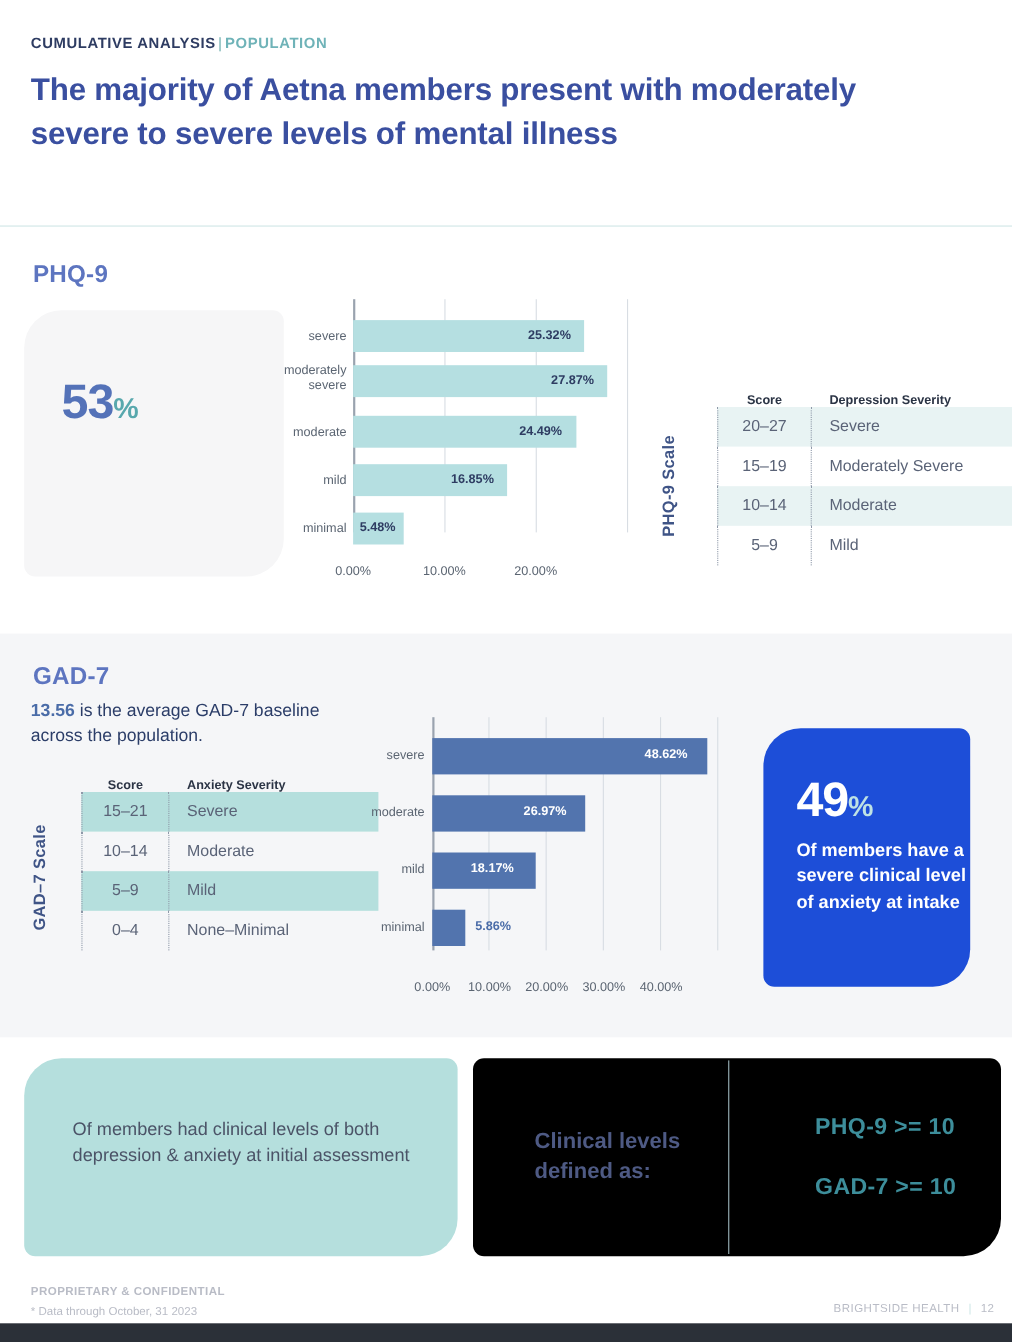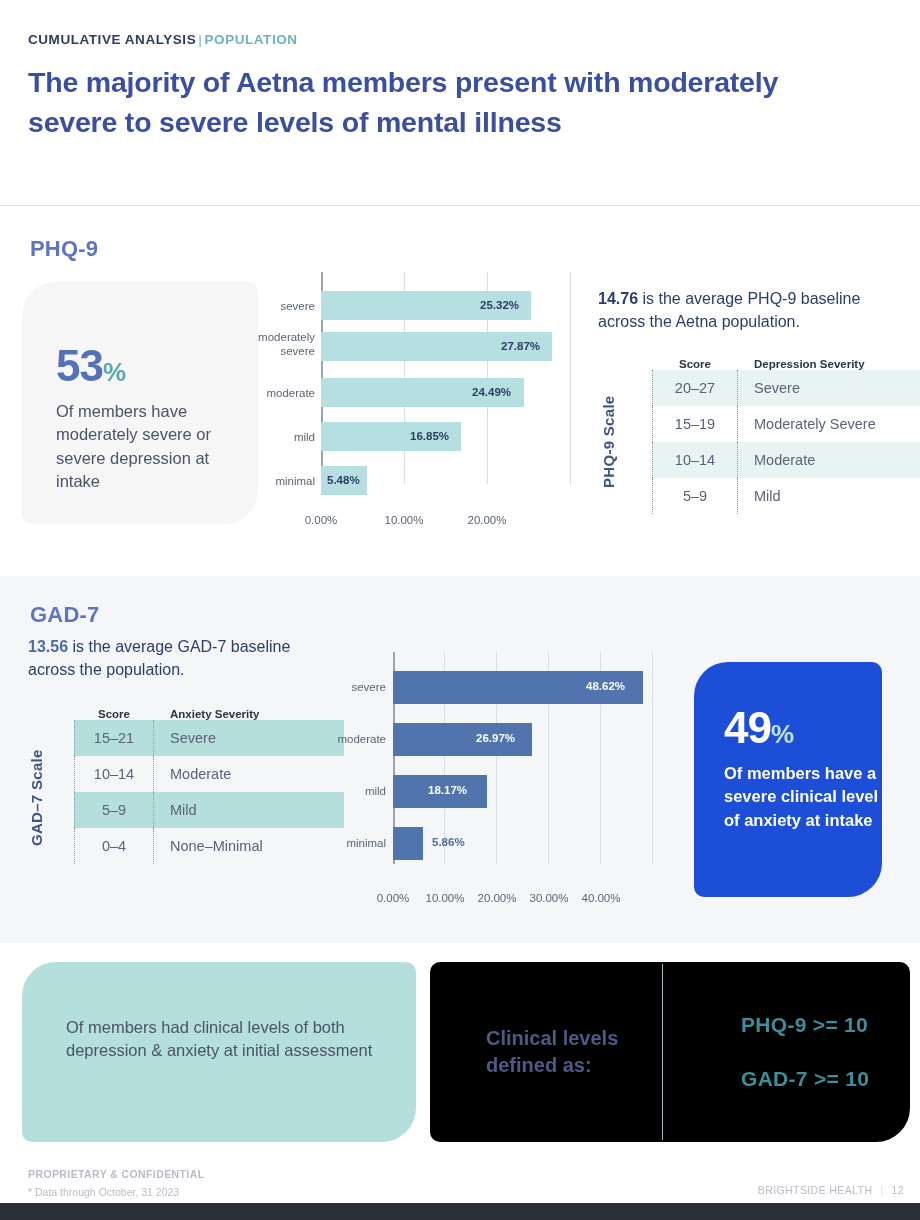--- a/index.html
+++ b/index.html
@@ -215,21 +215,20 @@
   <div class="eyebrow">
     <span class="k1">CUMULATIVE ANALYSIS</span><span class="sep">|</span><span class="k2">POPULATION</span>
   </div>
   <div class="headline">The majority of Aetna members present with moderately severe to severe levels of mental illness</div>
   <div class="top-divider"></div>
 
   <div class="sect-title" id="phq-title">PHQ-9</div>
 
   <div class="callout" id="callout-53">
     <div class="big"><span>53</span><span class="pct">%</span></div>
-    <div class="body">Of members have moderately severe or severe depression at intake</div>
   </div>
 
   <div class="chart" id="phq-chart">
     <div class="axisline" style="left:71px; top:0px; height:212px;"></div>
     <div class="gridline" style="left:154px; top:0px; height:212px;"></div>
     <div class="gridline" style="left:237px; top:0px; height:212px;"></div>
     <div class="gridline" style="left:320px; top:0px; height:212px;"></div>
 
     <div class="bar-label" style="left:-50px; top:27px; width:115px;">severe</div>
     <div class="bar" style="left:71px; top:19px; width:210px; height:29px;"></div>
@@ -249,21 +248,20 @@
 
     <div class="bar-label" style="left:-50px; top:202px; width:115px;">minimal</div>
     <div class="bar" style="left:71px; top:194px; width:46px; height:29px;"></div>
     <div class="bar-value" style="left:77px; top:202px;">5.48%</div>
 
     <div class="tick" style="left:71px; top:242px;">0.00%</div>
     <div class="tick" style="left:154px; top:242px;">10.00%</div>
     <div class="tick" style="left:237px; top:242px;">20.00%</div>
   </div>
 
-  <div class="avg-stmt" id="phq-avg"><b>14.76</b><span> is the average PHQ-9 baseline across the Aetna population.</span></div>
 
   <div class="scale-block" id="phq-scale">
     <div class="scale-vlabel">PHQ-9 Scale</div>
     <div class="scale-table">
       <div class="scale-head">
         <div class="c1">Score</div>
         <div class="c2">Depression Severity</div>
       </div>
       <div class="scale-row alt">
         <div class="c1">20–27</div>

